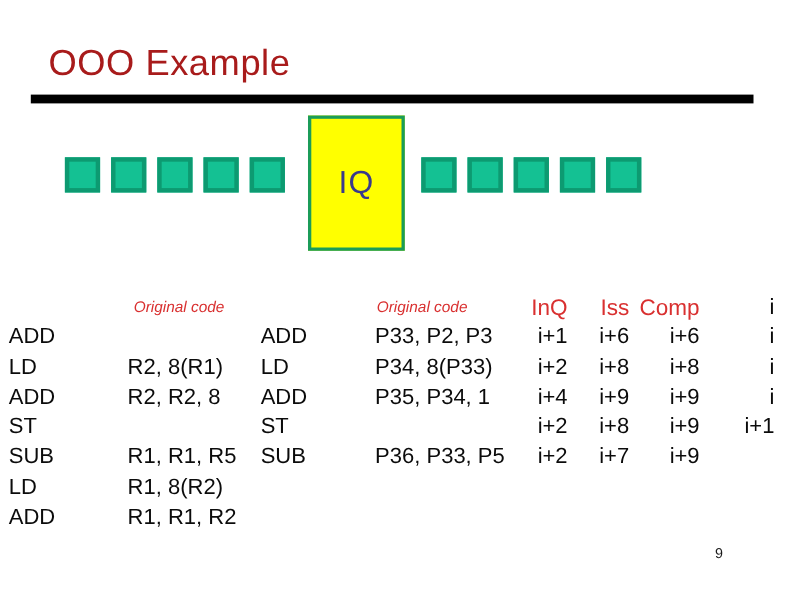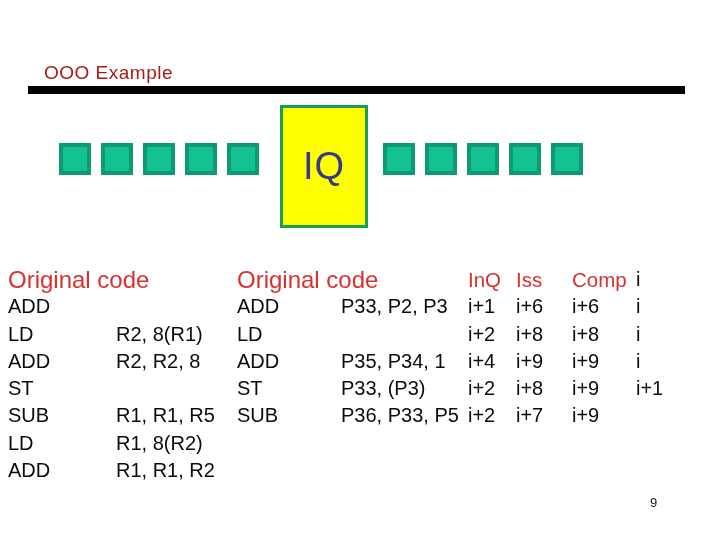--- a/index.html
+++ b/index.html
@@ -14,25 +14,24 @@
     height: 540px;
     background: #ffffff;
     overflow: hidden;
   }
 
   
   .title {
     position: absolute;
     left: 44px;
     top: 38px;
-    font-size: 19px;
+    font-size: 33px;
     letter-spacing: 0.5px;
     color: var(--title_red, #A81B1B);
     white-space: nowrap;
-    margin-top: 24px;
   }
   .title-rule {
     position: absolute;
     left: 28px;
     top: 86px;
     width: 657px;
     height: 8px;
     background: var(--rule_black, #000000);
   }
 
@@ -60,57 +59,58 @@
     height: 123px;
     box-sizing: border-box;
     background: var(--iq_fill, #FFFF00);
     border: 3px solid var(--iq_border, #1B9C59);
     display: flex;
     align-items: center;
     justify-content: center;
   }
   .iq-label {
     color: var(--iq_text, #39398C);
-    font-size: 38px;
+    font-size: 29px;
     letter-spacing: 1px;
   }
 
   
   .code-area {
     position: absolute;
     left: 0;
     top: 266px;
     width: 720px;
     font-size: 20px;
     line-height: 27.3px;
     color: #0b0b0b;
   }
   .col-original { position: absolute; left: 8px;   top: 0; width: 212px; }
   .col-renamed  { position: absolute; left: 237px; top: 0; width: 215px; }
   .col-timing   { position: absolute; left: 468px; top: 0; }
 
   .code-header {
     color: var(--header_red, #D93030);
-    text-align: left;
-    font-size: 24px;
+    text-align: right;
+    font-size: 14px;
     white-space: nowrap;
+    font-style: italic;
   }
   .col-original .code-header { width: 196px; }
   .col-renamed  .code-header { width: 188px; }
 
   .crow { display: flex; white-space: nowrap; gap: 38px; }
   .col-original .op { width: 70px; flex: 0 0 auto; }
   .col-renamed  .op { width: 66px; flex: 0 0 auto; }
 
   .timing-grid {
     display: grid;
     grid-template-columns: 48px 56px 64px 68px;
   }
   .timing-grid .cell {
-    text-align: left;
+    text-align: right;
     white-space: nowrap;
   }
   .timing-grid .thead {
     color: var(--header_red, #D93030);
     font-size: 20.5px;
   }
 
   .page-number {
     position: absolute;
     left: 650px;
@@ -180,28 +180,28 @@
     </div>
 
     <div class="col-renamed">
       <div class="code-header">Original code</div>
       <div class="crow">
         <span class="op">ADD</span>
         <span class="args">P33, P2, P3</span>
       </div>
       <div class="crow">
         <span class="op">LD</span>
+        <span class="args">P34, 8(P33)</span>
       </div>
       <div class="crow">
         <span class="op">ADD</span>
         <span class="args">P35, P34, 1</span>
       </div>
       <div class="crow">
         <span class="op">ST</span>
-        <span class="args">P33, (P3)</span>
       </div>
       <div class="crow">
         <span class="op">SUB</span>
         <span class="args">P36, P33, P5</span>
       </div>
     </div>
 
     <div class="col-timing timing-grid">
       <div class="cell thead">InQ</div>
       <div class="cell thead">Iss</div>

